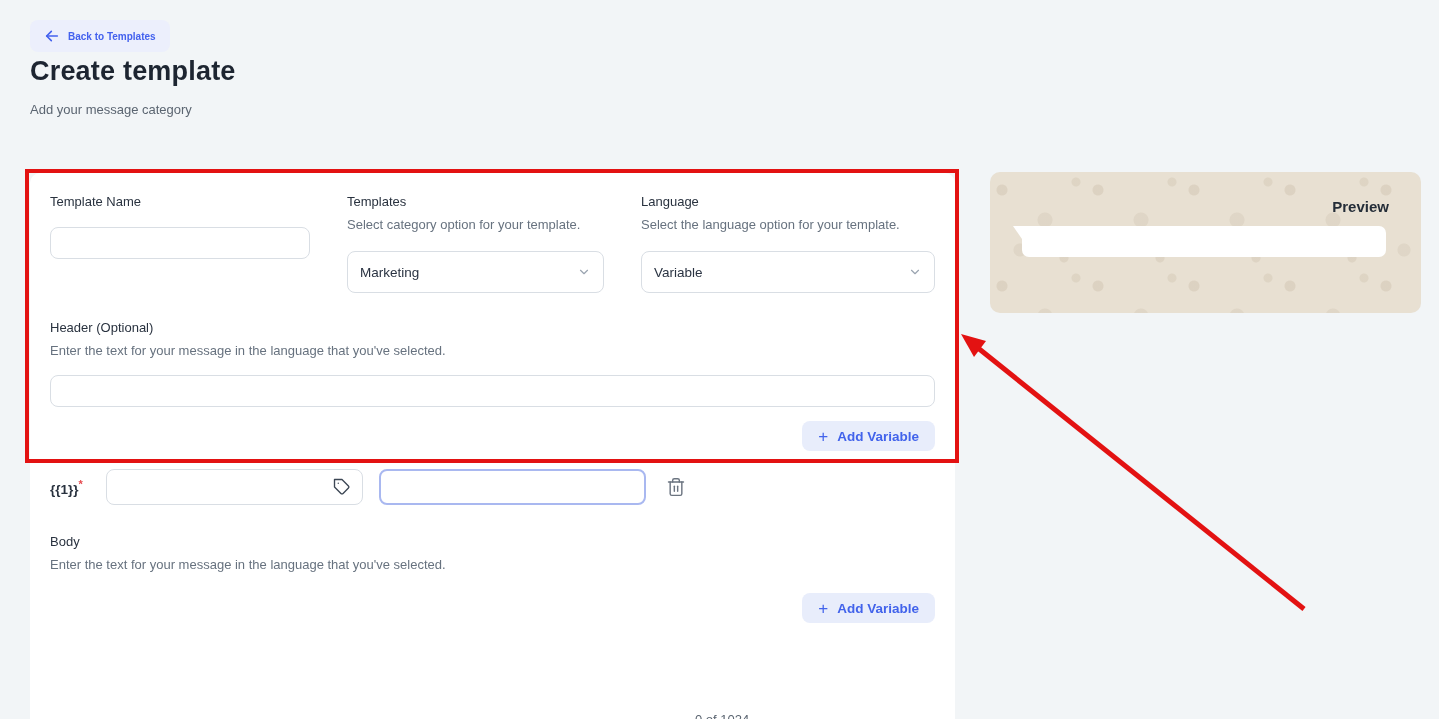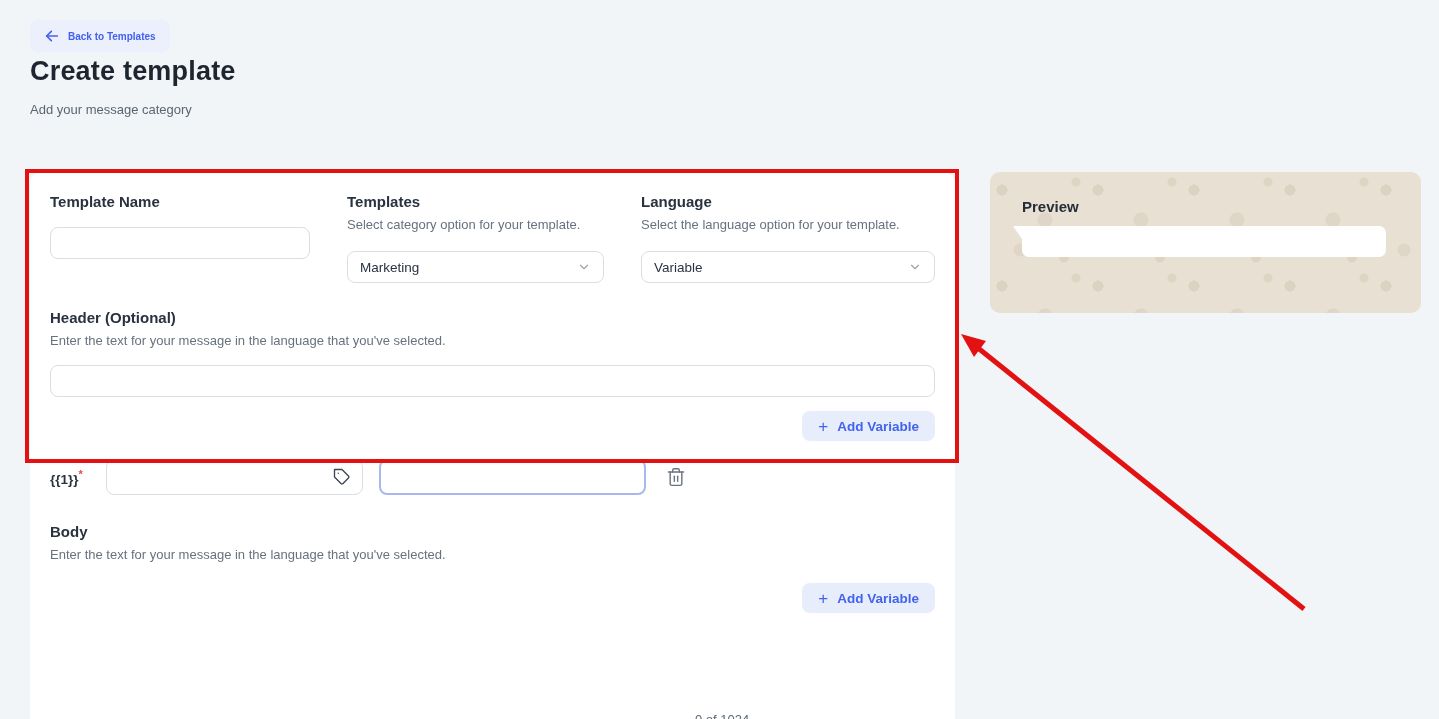--- a/index.html
+++ b/index.html
@@ -28,30 +28,30 @@
   .card{
     position:absolute; left:30px; top:173px;
     width:925px; height:560px;
     background:#ffffff; border-radius:10px 10px 0 0;
     padding:20px;
   }
   .fields-row{
     display:grid; grid-template-columns:260px 257px 294px; column-gap:37px;
     align-items:start;
   }
-  .field-label{ font-size:15px; font-weight:700; color:#29323f; line-height:18px; }
+  .field-label{ font-size:13px; font-weight:400; color:#29323f; line-height:18px; }
   .field-help{ font-size:13px; color:#67727f; line-height:20px; margin-top:4px; }
   .text-input{
     width:100%; height:32px; margin-top:16px;
     border:1px solid #d9dee4; border-radius:8px;
     padding:0 12px; font-size:13.5px; color:#2a3342; background:#fff;
     font-family:inherit; outline:none;
   }
   .select-box{
-    margin-top:16px; height:32px;
+    margin-top:16px; height:42px;
     border:1px solid #d9dee4; border-radius:8px; background:#fff;
     display:flex; align-items:center; justify-content:space-between;
     padding:0 12px; font-size:13.5px; color:#2a3342; cursor:pointer;
   }
   .header-field{ margin-top:26px; }
   .header-field .text-input{ margin-top:14px; height:32px; }
   .addvar-row{ margin-top:14px; display:flex; justify-content:flex-end; position:relative; }
   .addvar-row.second{ margin-top:18px; }
   .addvar-btn{
     display:inline-flex; align-items:center; gap:9px;
@@ -95,20 +95,21 @@
   .preview-panel{
     position:absolute; left:990px; top:172px; width:431px; height:141px;
     background:#e8e0d2; border-radius:10px; padding:26px 32px 0 32px;
     background-image:
       radial-gradient(circle at 12px 18px, rgba(150,128,98,.14) 0 5px, transparent 6px),
       radial-gradient(circle at 55px 48px, rgba(150,128,98,.10) 0 7px, transparent 8px),
       radial-gradient(circle at 86px 10px, rgba(150,128,98,.12) 0 4px, transparent 5px),
       radial-gradient(circle at 30px 78px, rgba(150,128,98,.10) 0 6px, transparent 7px),
       radial-gradient(circle at 74px 86px, rgba(150,128,98,.13) 0 4px, transparent 5px);
     background-size:96px 96px;
+    text-align:right;
   }
   .preview-title{ font-size:15px; font-weight:700; color:#242d38; }
   .preview-bubble{
     position:relative; margin-top:11px; width:364px; height:31px;
     background:#ffffff; border-radius:0 7px 7px 7px;
   }
   .preview-bubble .tail{
     position:absolute; left:-9px; top:0; width:0; height:0;
     border-top:13px solid #ffffff; border-left:9px solid transparent;
   }

